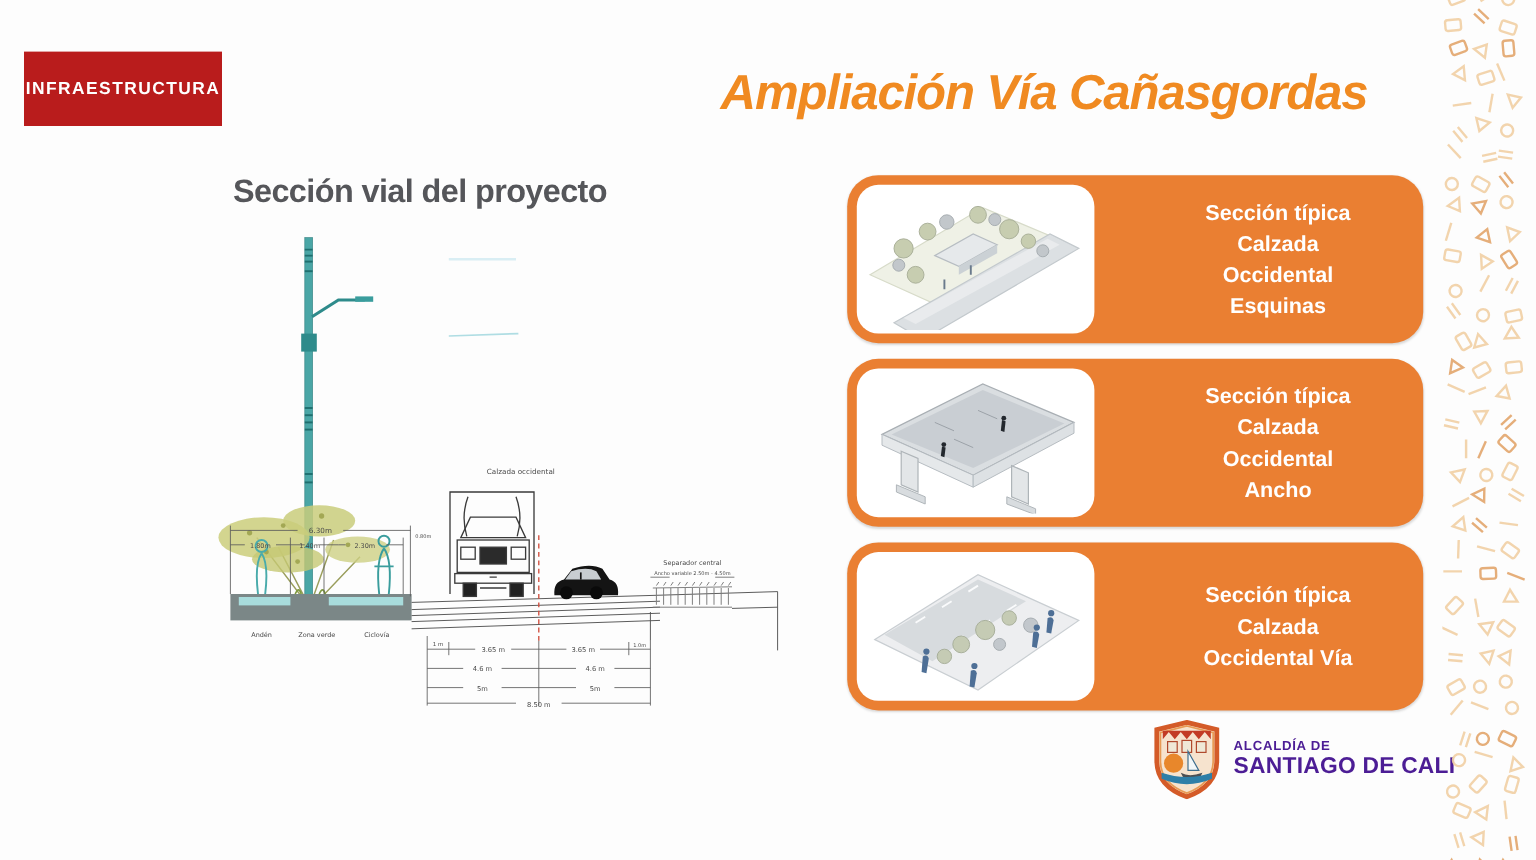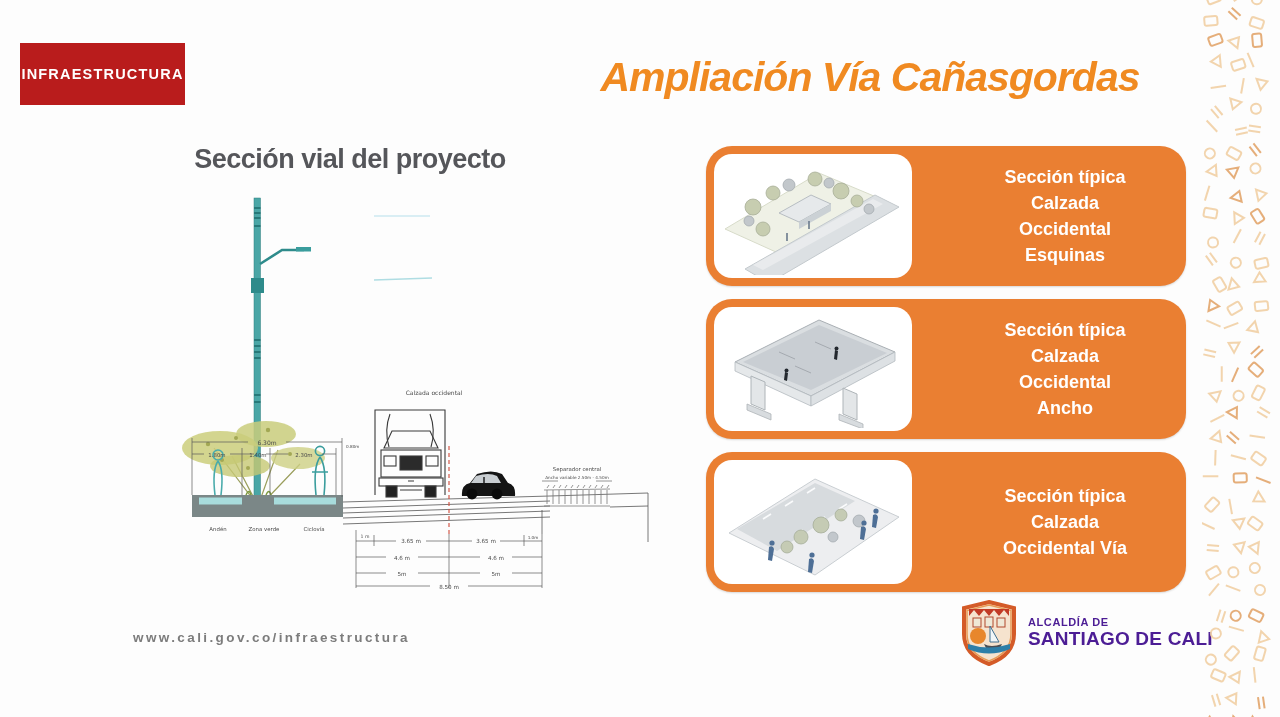--- a/index.html
+++ b/index.html
@@ -327,21 +327,20 @@
       </div>
       <div class="card-text">
         <div>Sección típica</div>
         <div>Calzada</div>
         <div>Occidental Vía</div>
         <div></div>
       </div>
     </div>
   </div>
 
-  <div class="footer-url">www.cali.gov.co/infraestructura</div>
 
   <div class="logo">
     <svg width="58" height="66" viewBox="0 0 58 66">
       <path d="M29 2 L54 8 V34 Q54 55 29 64 Q4 55 4 34 V8 Z" fill="#F6E3CE" stroke="#D45B28" stroke-width="4"></path>
       <path d="M29 5 L51 10.5 V34 Q51 52.5 29 61 Q7 52.5 7 34 V10.5 Z" fill="none" stroke="#E89B55" stroke-width="1.5"></path>
       <path d="M9 16 l5 -6 5 6 5 -6 5 6 5 -6 5 6 5 -6 5 6 v-7 l-40 0 z" fill="#C23B25"></path>
       <g fill="#EFE8D6" stroke="#B0492C" stroke-width="1">
         <rect x="13" y="18" width="8" height="9"></rect>
           <rect x="25" y="17" width="8" height="10"></rect>
           <rect x="37" y="18" width="8" height="9"></rect>

